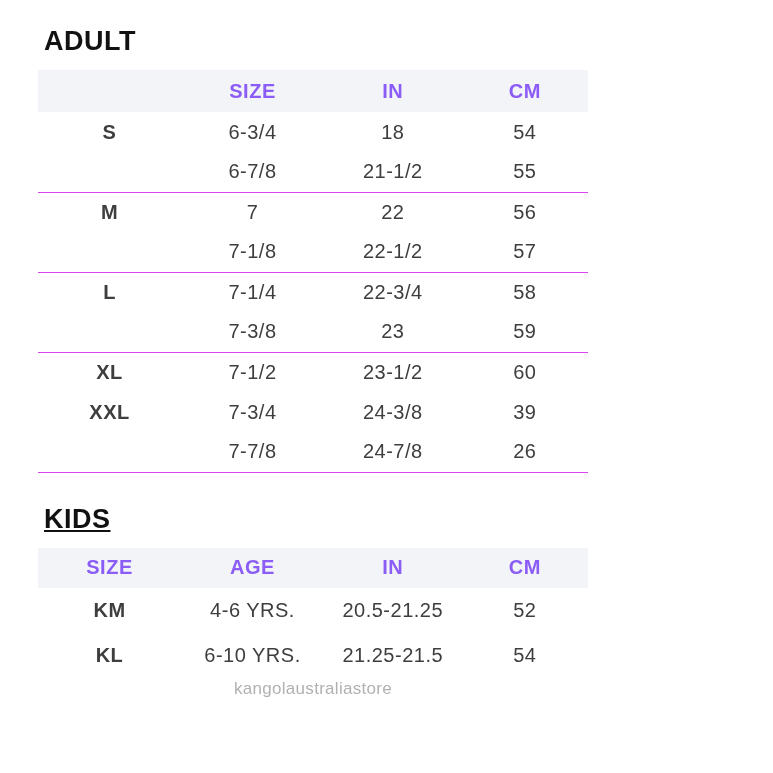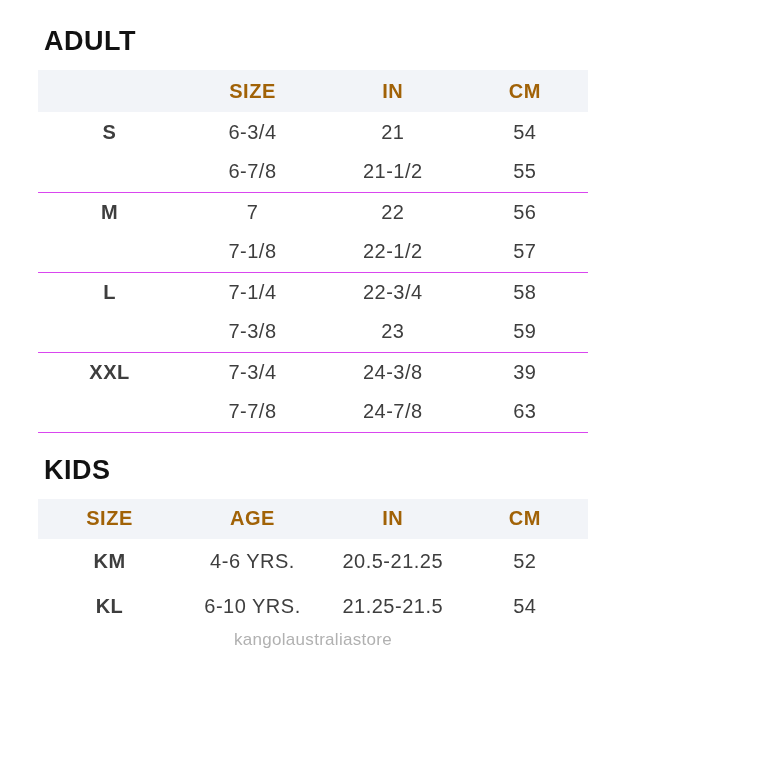--- a/index.html
+++ b/index.html
@@ -5,29 +5,29 @@
   html, body { margin: 0; padding: 0; background: #ffffff; }
   .page {
     width: 626px; height: 773px; box-sizing: border-box;
     padding: 26px 38px 0 38px; background: #ffffff; overflow: hidden;
     font-family: "Liberation Sans", "DejaVu Sans", sans-serif;
   }
   .section-title {
     margin: 0 0 13px 6px; font-size: 27px; line-height: 1.15;
     font-weight: 800; letter-spacing: 0.5px; color: #121212;
   }
-  .section-title.kids { margin-top: 22px; }
+  .section-title.kids { margin-top: 31px; text-decoration: underline; }
   table.chart { width: 100%; border-collapse: collapse; table-layout: fixed; }
   col.c1 { width: 26%; } col.c2 { width: 26%; }
   col.c3 { width: 25%; } col.c4 { width: 23%; }
   table.chart thead tr { background: #f2f4f8; height: 42px; }
   table.chart.kids thead tr { height: 40px; }
   table.chart th {
     font-size: 20px; font-weight: 800; letter-spacing: 0.5px;
-    color: #a16207; text-align: center; padding: 0;
+    color: #8b5cf6; text-align: center; padding: 0;
   }
   table.chart td {
     text-align: center; font-size: 20px; letter-spacing: 0.5px;
     color: #3e3e3e; padding: 0;
   }
   table.chart.adult tbody tr { height: 40px; }
   table.chart.kids tbody tr { height: 45px; }
   td.lbl { font-weight: 800; font-size: 19px; color: #141414; letter-spacing: 0.5px; }
   tr.group-end td { border-bottom: 1px solid #d946ef; }
   .watermark {
@@ -54,21 +54,21 @@
         <th></th>
         <th>SIZE</th>
         <th>IN</th>
         <th>CM</th>
       </tr>
     </thead>
     <tbody>
       <tr>
         <td class="lbl">S</td>
         <td>6-3/4</td>
-        <td>21</td>
+        <td>18</td>
         <td>54</td>
       </tr>
       <tr class="group-end">
         <td class="lbl"></td>
         <td>6-7/8</td>
         <td>21-1/2</td>
         <td>55</td>
       </tr>
       <tr>
         <td class="lbl">M</td>
@@ -88,30 +88,36 @@
         <td>22-3/4</td>
         <td>58</td>
       </tr>
       <tr class="group-end">
         <td class="lbl"></td>
         <td>7-3/8</td>
         <td>23</td>
         <td>59</td>
       </tr>
       <tr>
+        <td class="lbl">XL</td>
+        <td>7-1/2</td>
+        <td>23-1/2</td>
+        <td>60</td>
+      </tr>
+      <tr>
         <td class="lbl">XXL</td>
         <td>7-3/4</td>
         <td>24-3/8</td>
         <td>39</td>
       </tr>
       <tr class="group-end">
         <td class="lbl"></td>
         <td>7-7/8</td>
         <td>24-7/8</td>
-        <td>63</td>
+        <td>26</td>
       </tr>
     </tbody>
   </table>
 
   <h2 class="section-title kids">KIDS</h2>
 
   <table class="chart kids">
     <colgroup>
         <col class="c1">
         <col class="c2">

